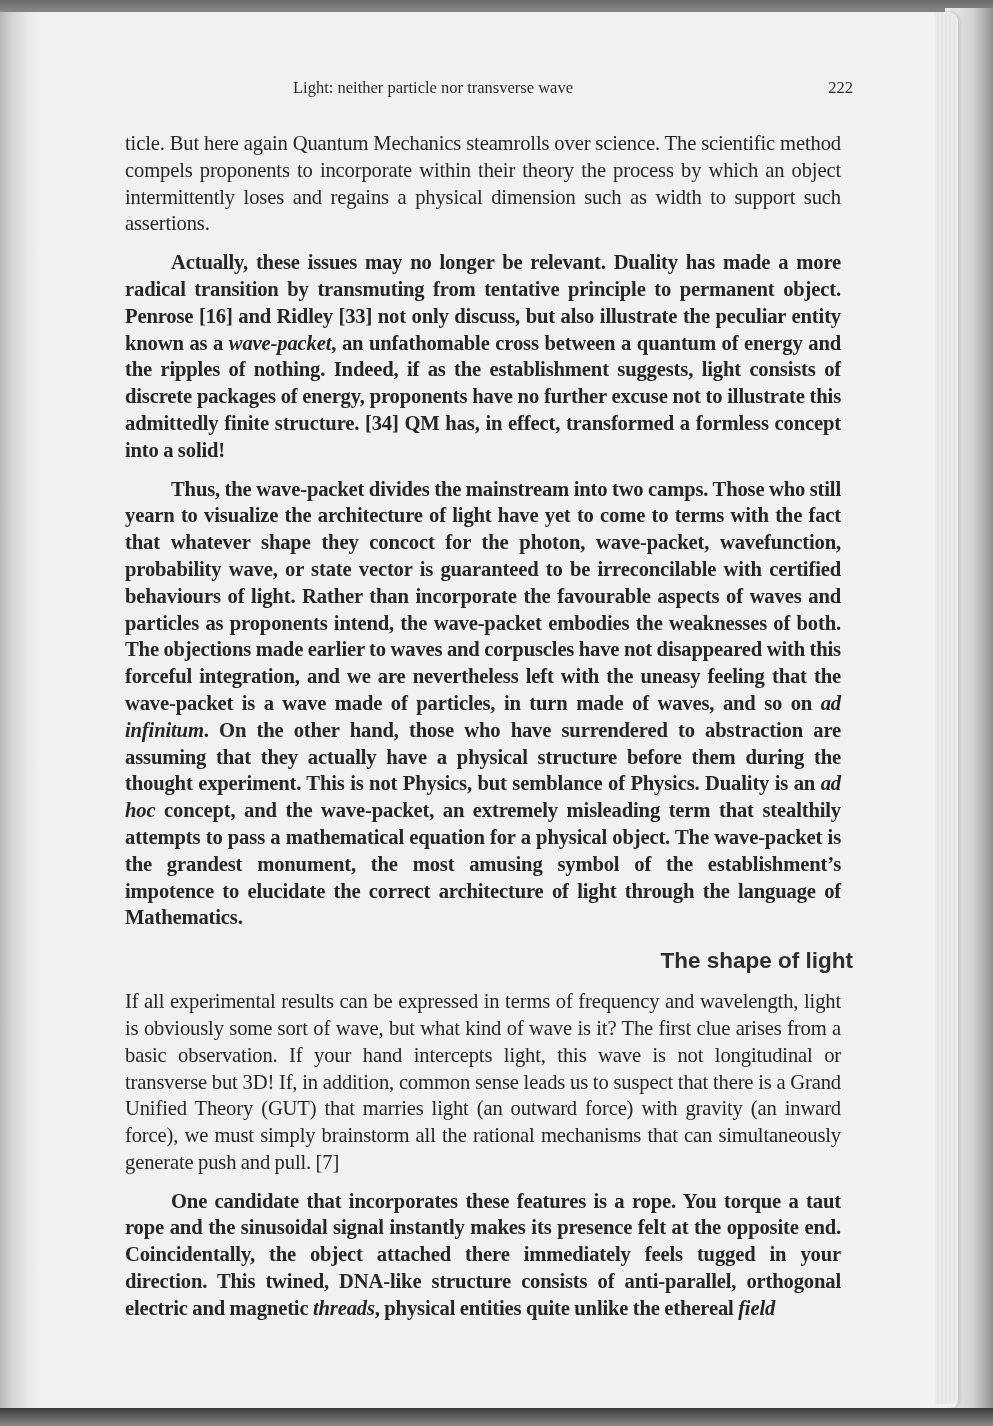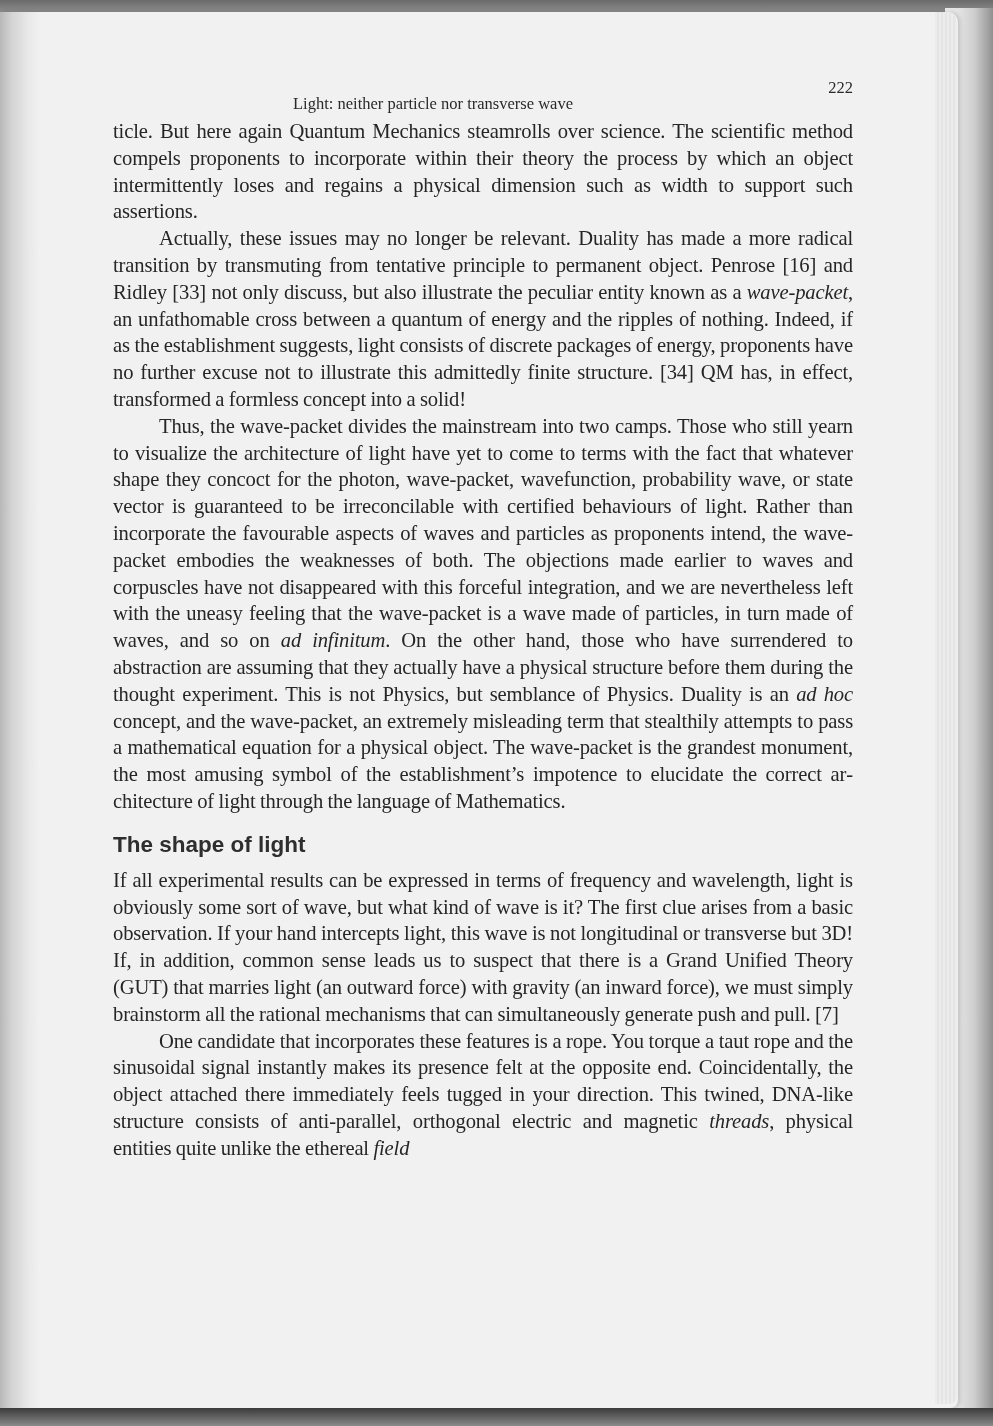--- a/index.html
+++ b/index.html
@@ -61,59 +61,60 @@
       left: 113px;
       width: 740px;
       height: 22px;
       color: #2a2a2a;
       font-size: 16.5px;
     }
     .running-head .title {
       position: absolute;
       left: 0; width: 640px;
       text-align: center;
-      top: 16px;
+      top: 0;
     }
     .running-head .page-number {
       position: absolute;
       right: 0;
       top: 0;
     }
     .text-block {
       position: absolute;
       left: 113px;
       top: 118px;
       width: 740px;
       color: #262626;
       font-size: 20.6px;
       line-height: 26.8px;
       text-align: justify;
       letter-spacing: -0.15px;
       word-spacing: -0.5px;
     }
     .text-block p {
-      margin: 0;
+      margin: 12px;
       text-align: justify;
     }
     .text-block p.indent {
       text-indent: 46px;
+      font-weight: bold;
     }
     .text-block em {
       font-style: italic;
     }
     .section-heading {
       font-family: "Liberation Sans", "DejaVu Sans", sans-serif;
       font-weight: bold;
       font-size: 22.5px;
       color: #2e2e2e;
       margin: 15px 0 7px 0;
       line-height: 30px;
       letter-spacing: 0;
       word-spacing: 0;
-      text-align: left;
+      text-align: right;
     }
   </style>
 </head>
 <body>
 
 <div class="top-band"></div>
 <div class="right-edge"></div>
 <div class="page"></div>
 <div class="page-stack"></div>
 <div class="gutter-shadow"></div>

